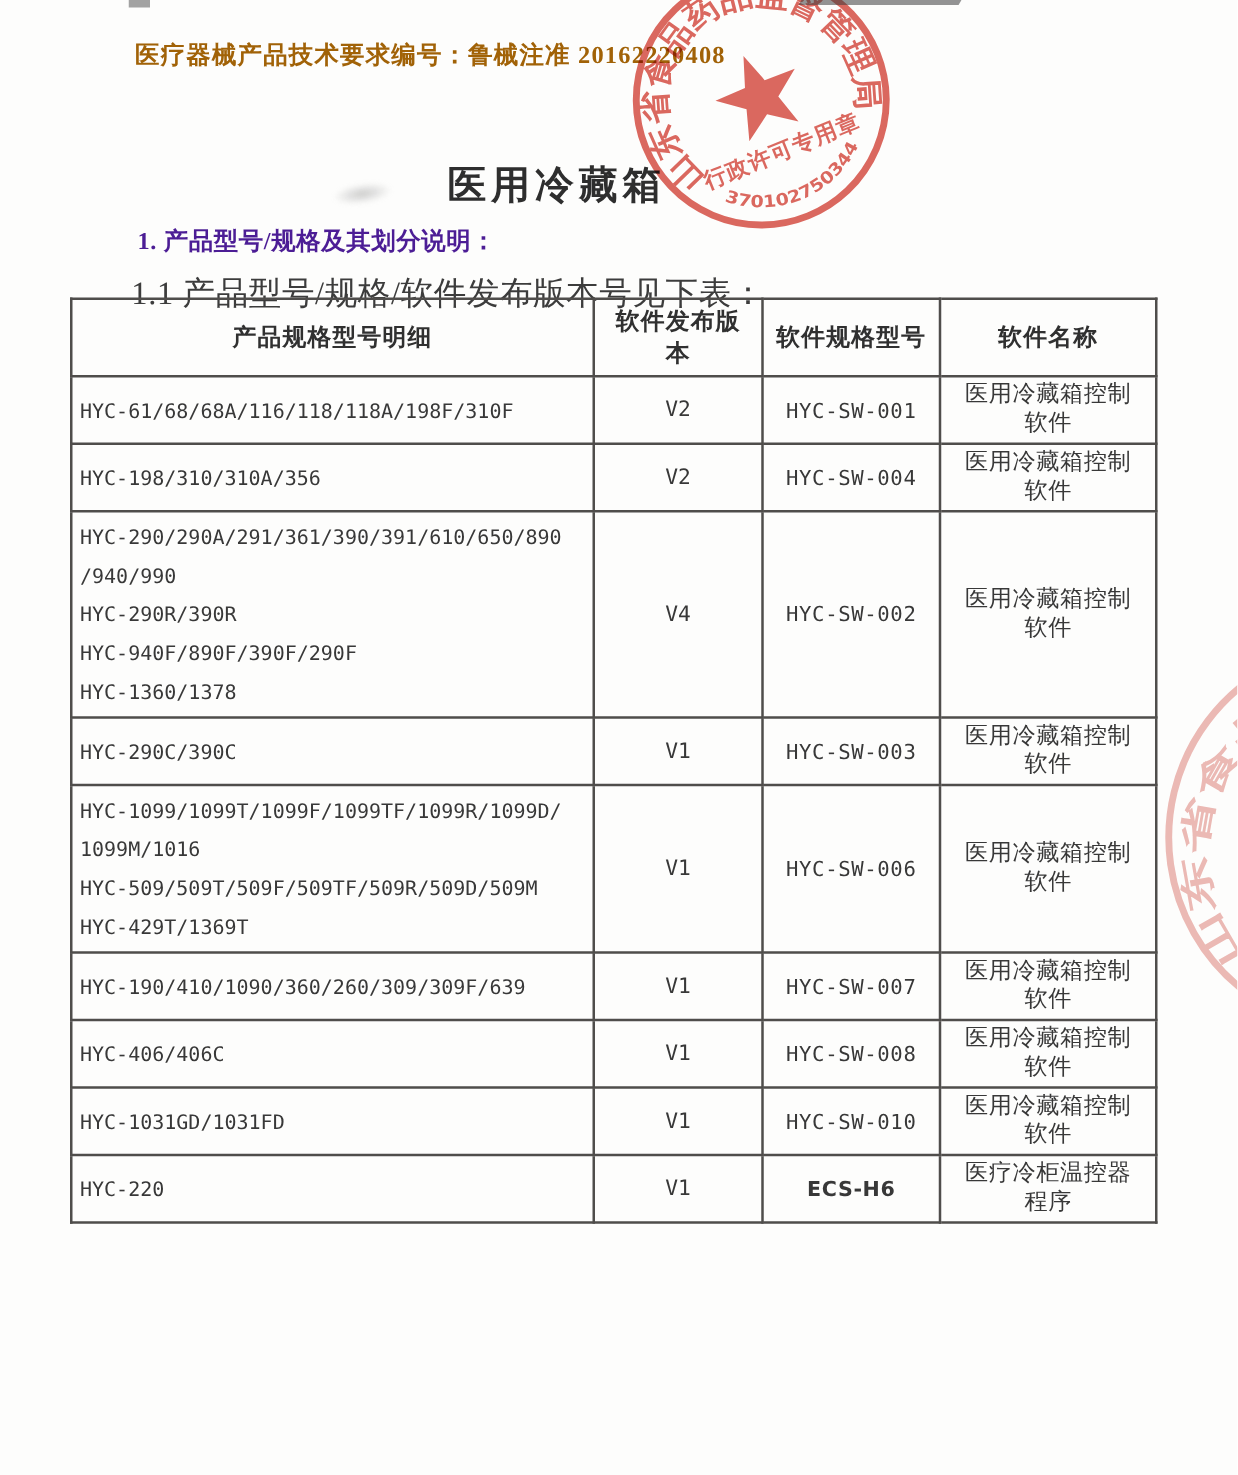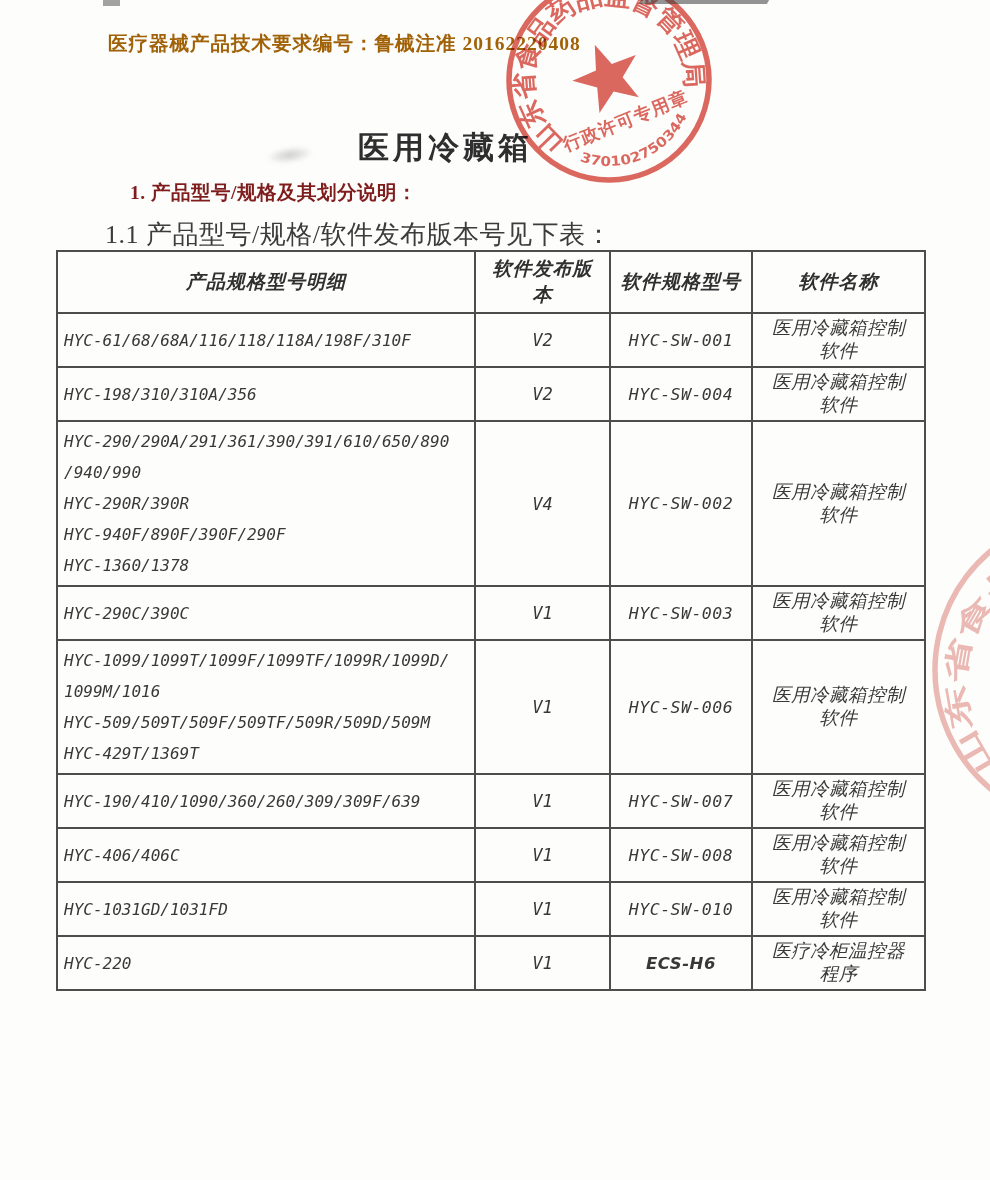--- a/index.html
+++ b/index.html
@@ -16,30 +16,30 @@
     font-size:19.5px;font-weight:600;letter-spacing:1px;
     color:#a16207;
   }
   .doc-title{
     position:absolute;left:0;top:127px;width:891px;
     text-align:center;font-size:31px;font-weight:bold;letter-spacing:4px;
     color:#2e2e2e;
   }
   .sec-1{
     position:absolute;left:110px;top:179px;
-    font-size:19.5px;font-weight:600;letter-spacing:.5px;color:#7f1d1d;margin-left:20px;
+    font-size:19.5px;font-weight:600;letter-spacing:.5px;color:#4c1d95;
   }
   .sec-1-1{
     position:absolute;left:105px;top:217px;
     font-size:26px;font-weight:500;letter-spacing:.5px;color:#3c3c3c;
   }
   .spec-table{
-    position:absolute;left:56px;top:250px;
+    position:absolute;left:56px;top:238px;
     border-collapse:collapse;table-layout:fixed;width:868px;
-    font-size:18.5px;color:#383838;font-style:italic;
+    font-size:18.5px;color:#383838;
   }
   .spec-table th,.spec-table td{
     border:2px solid #4f4d4b;
     padding:4px 8px;
     vertical-align:middle;
   }
   .spec-table th{
     height:42px;font-size:19px;font-weight:bold;letter-spacing:1px;
     text-align:center;color:#303030;
   }

